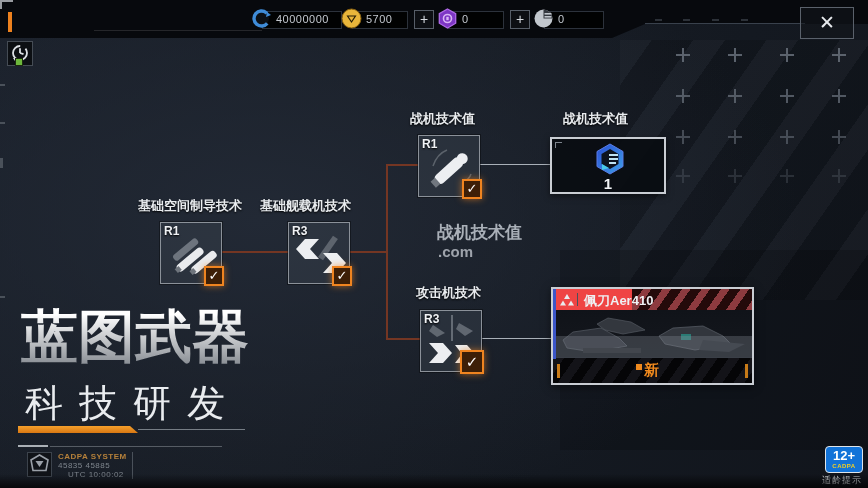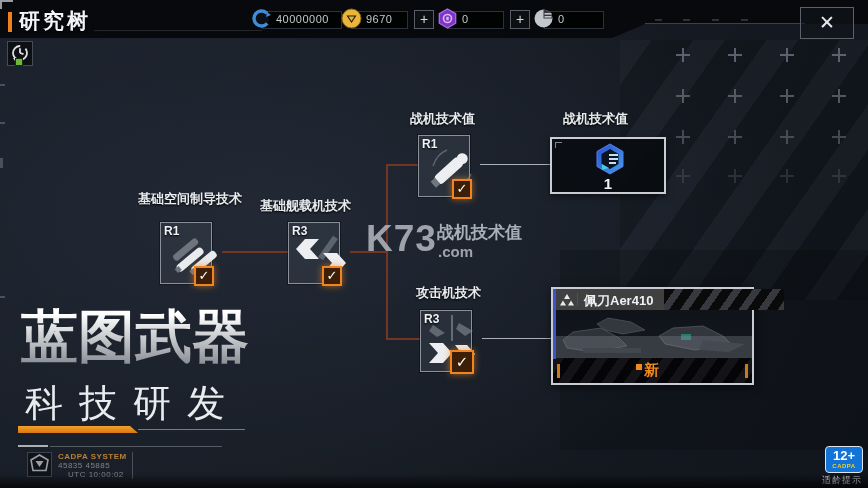--- a/index.html
+++ b/index.html
@@ -40,40 +40,40 @@
       background:#0c0f13;box-sizing:border-box;}
   .tip-badge{position:absolute;left:15px;top:58px;width:8px;height:8px;background:#6db83c;
       border:1px solid #1c2a10;box-sizing:border-box;}
   .tip-text{position:absolute;left:41px;top:45px;font-size:13px;color:#979da5;}
   
   .plusmark{position:absolute;width:14px;height:14px;}
   .plusmark::before{content:"";position:absolute;left:0;top:6px;width:14px;height:2px;background:#6d7580;}
   .plusmark::after{content:"";position:absolute;left:6px;top:0;width:2px;height:14px;background:#6d7580;}
   
   .node-label{position:absolute;font-size:13px;font-weight:bold;color:#e9ecef;text-shadow:0 1px 2px #000;white-space:nowrap;}
-  .tile{position:absolute;width:52px;height:62px;background:rgba(58,66,78,.45);
+  .tile{position:absolute;width:62px;height:62px;background:rgba(58,66,78,.45);
       border:1px solid #8b9199;box-sizing:border-box;box-shadow:0 0 0 1px rgba(0,0,0,.35);cursor:pointer;}
   .tile .rank{position:absolute;left:3px;top:1px;font-size:12px;font-weight:bold;color:#f0f2f5;text-shadow:0 1px 2px #000;}
   .tile svg{position:absolute;left:0;top:0;}
   .chk{position:absolute;right:-3px;bottom:-3px;width:20px;height:20px;background:#3d1f07;
       border:2px solid #ef8420;box-sizing:border-box;box-shadow:0 0 7px rgba(239,132,32,.65);
       color:#fff;font-size:13px;font-weight:bold;line-height:16px;text-align:center;}
   .conn-o{position:absolute;background:#743623;}
   .conn-g{position:absolute;background:#a9b0b8;}
   .value-box{position:absolute;left:550px;top:137px;width:116px;height:57px;background:rgba(8,11,16,.88);
       border:2px solid #c9cdd3;box-sizing:border-box;cursor:pointer;box-shadow:0 2px 6px rgba(0,0,0,.5);}
   .value-box .corner{position:absolute;left:3px;top:3px;width:6px;height:5px;
       border-left:1px solid #7d848d;border-top:1px solid #7d848d;}
   .value-box svg{position:absolute;left:42px;top:4px;}
   .value-num{position:absolute;left:0;top:36px;width:100%;text-align:center;font-size:15px;font-weight:bold;color:#f2f4f7;}
   
   .card{position:absolute;left:551px;top:287px;width:203px;height:98px;border:2px solid #c9cdd3;
       box-sizing:border-box;background:#0d1015;cursor:pointer;box-shadow:0 2px 8px rgba(0,0,0,.5);}
   .card-blue{position:absolute;left:0;top:0;width:3px;height:70px;background:#3b55c8;}
-  .card-header{position:absolute;left:0;top:0;width:100%;height:21px;background:#404040;overflow:hidden;padding-left:32px;}
+  .card-header{position:absolute;left:0;top:0;width:100%;height:21px;background:#ef4444;overflow:hidden;}
   .card-stripes{position:absolute;right:0;top:0;width:120px;height:21px;
       background:repeating-linear-gradient(125deg, rgba(0,0,0,.85) 0 9px, rgba(44,49,58,.5) 9px 16px);}
   .card-header svg{position:absolute;left:6px;top:4px;}
   .card-hsep{position:absolute;left:24px;top:4px;width:1px;height:13px;background:#4a515b;}
   .card-title{position:absolute;left:31px;top:3px;font-size:13px;font-weight:bold;color:#eef0f3;}
   .card-body{position:absolute;left:0;top:21px;width:100%;height:51px;overflow:hidden;
       background:linear-gradient(180deg,#101319 0%,#15181e 100%);}
   .card-band{position:absolute;left:0;top:26px;width:100%;height:21px;background:rgba(140,146,154,.30);}
   .card-footer{position:absolute;left:0;bottom:0;width:100%;height:26px;
       background:repeating-linear-gradient(125deg, #131318 0 9px, #050507 9px 18px);
@@ -144,37 +144,36 @@
   <span class="ltick" style="top:296px;width:5px;height:2px"></span>
 
   <div class="topbar"></div>
   <div class="topbar-edge"></div>
   <span class="edge-dash" style="left:655px"></span>
   <span class="edge-dash" style="left:683px"></span>
   <span class="edge-dash" style="left:712px"></span>
   <span class="edge-dash" style="left:741px"></span>
   <div class="corner-bracket"></div>
   <div class="title-accent"></div>
-  <div class="page-title">研究树</div>
   <div class="title-rule"></div>
 
   <div class="pill" style="left:262px;width:80px"></div>
   <svg class="cicon" style="left:251px" viewBox="0 0 21 21">
     <circle cx="10.5" cy="10.5" r="7.5" fill="#0c1015" stroke="#3f8cd8" stroke-width="3.4" stroke-dasharray="36 11" transform="rotate(40 10.5 10.5)"></circle>
     <polygon points="16,4 20,7 15,9" fill="#3f8cd8"></polygon>
   </svg>
   <span class="pill-val" style="left:276px">40000000</span>
 
   <div class="pill" style="left:352px;width:56px"></div>
   <svg class="cicon" style="left:341px" viewBox="0 0 21 21">
     <circle cx="10.5" cy="10.5" r="9.5" fill="#e9b63b" stroke="#8a6312" stroke-width="1"></circle>
     <polygon points="5.5,7.5 15.5,7.5 10.5,15" fill="#231b05"></polygon>
     <polygon points="7.5,8.5 13.5,8.5 10.5,13" fill="#e9b63b"></polygon>
   </svg>
-  <span class="pill-val" style="left:366px">9670</span>
+  <span class="pill-val" style="left:366px">5700</span>
   <div class="plusbtn" style="left:414px">+</div>
 
   <div class="pill" style="left:448px;width:56px"></div>
   <svg class="cicon" style="left:437px" viewBox="0 0 21 21">
     <polygon points="10.5,1 18.7,5.7 18.7,15.2 10.5,20 2.3,15.2 2.3,5.7" fill="#7d36c4" stroke="#b06ae8" stroke-width="1.3"></polygon>
     <circle cx="10.5" cy="10.5" r="4" fill="none" stroke="#d9b5f5" stroke-width="1.6"></circle>
     <rect x="9.3" y="8.8" width="2.4" height="3.4" fill="#d9b5f5"></rect>
   </svg>
   <span class="pill-val" style="left:462px">0</span>
   <div class="plusbtn" style="left:510px">+</div>
@@ -201,21 +200,21 @@
   <div class="tip-badge"></div>
 
   <div class="conn-o" style="left:222px;top:251px;width:66px;height:2px"></div>
   <div class="conn-o" style="left:350px;top:251px;width:37px;height:2px"></div>
   <div class="conn-o" style="left:386px;top:164px;width:2px;height:176px"></div>
   <div class="conn-o" style="left:388px;top:164px;width:30px;height:2px"></div>
   <div class="conn-o" style="left:388px;top:338px;width:32px;height:2px"></div>
   <div class="conn-g" style="left:480px;top:164px;width:70px;height:1px"></div>
   <div class="conn-g" style="left:482px;top:338px;width:69px;height:1px"></div>
 
-  <div class="node-label" style="left:138px;top:190px">基础空间制导技术</div>
+  <div class="node-label" style="left:138px;top:197px">基础空间制导技术</div>
   <div class="node-label" style="left:260px;top:197px">基础舰载机技术</div>
   <div class="node-label" style="left:410px;top:110px">战机技术值</div>
   <div class="node-label" style="left:416px;top:284px">攻击机技术</div>
   <div class="node-label" style="left:563px;top:110px">战机技术值</div>
 
   <div class="tile" style="left:160px;top:222px">
     <span class="rank">R1</span>
     <svg width="62" height="62" viewBox="0 0 62 62">
       <g transform="rotate(-40 31 31)">
         <rect x="14" y="20" width="30" height="7" rx="3" fill="#9aa0a8" opacity=".6"></rect>
@@ -309,21 +308,20 @@
       <span class="ftick" style="left:4px"></span>
       <span class="ftick" style="right:4px"></span>
       <div class="new-wrap">
         <span class="new-dot"></span>
         <span class="new-text">新</span>
       </div>
     </div>
     <div class="card-blue"></div>
   </div>
 
-  <div class="wm-main">K73</div>
   <div class="wm-site">战机技术值</div>
   <div class="wm-dom">.com</div>
 
   <div class="hero-title">蓝图武器</div>
   <div class="hero-sub">科技研发</div>
   <div class="hero-bar"></div>
   <div class="hero-line1"></div>
   <div class="hero-line2a"></div>
   <div class="hero-line2b"></div>
 

